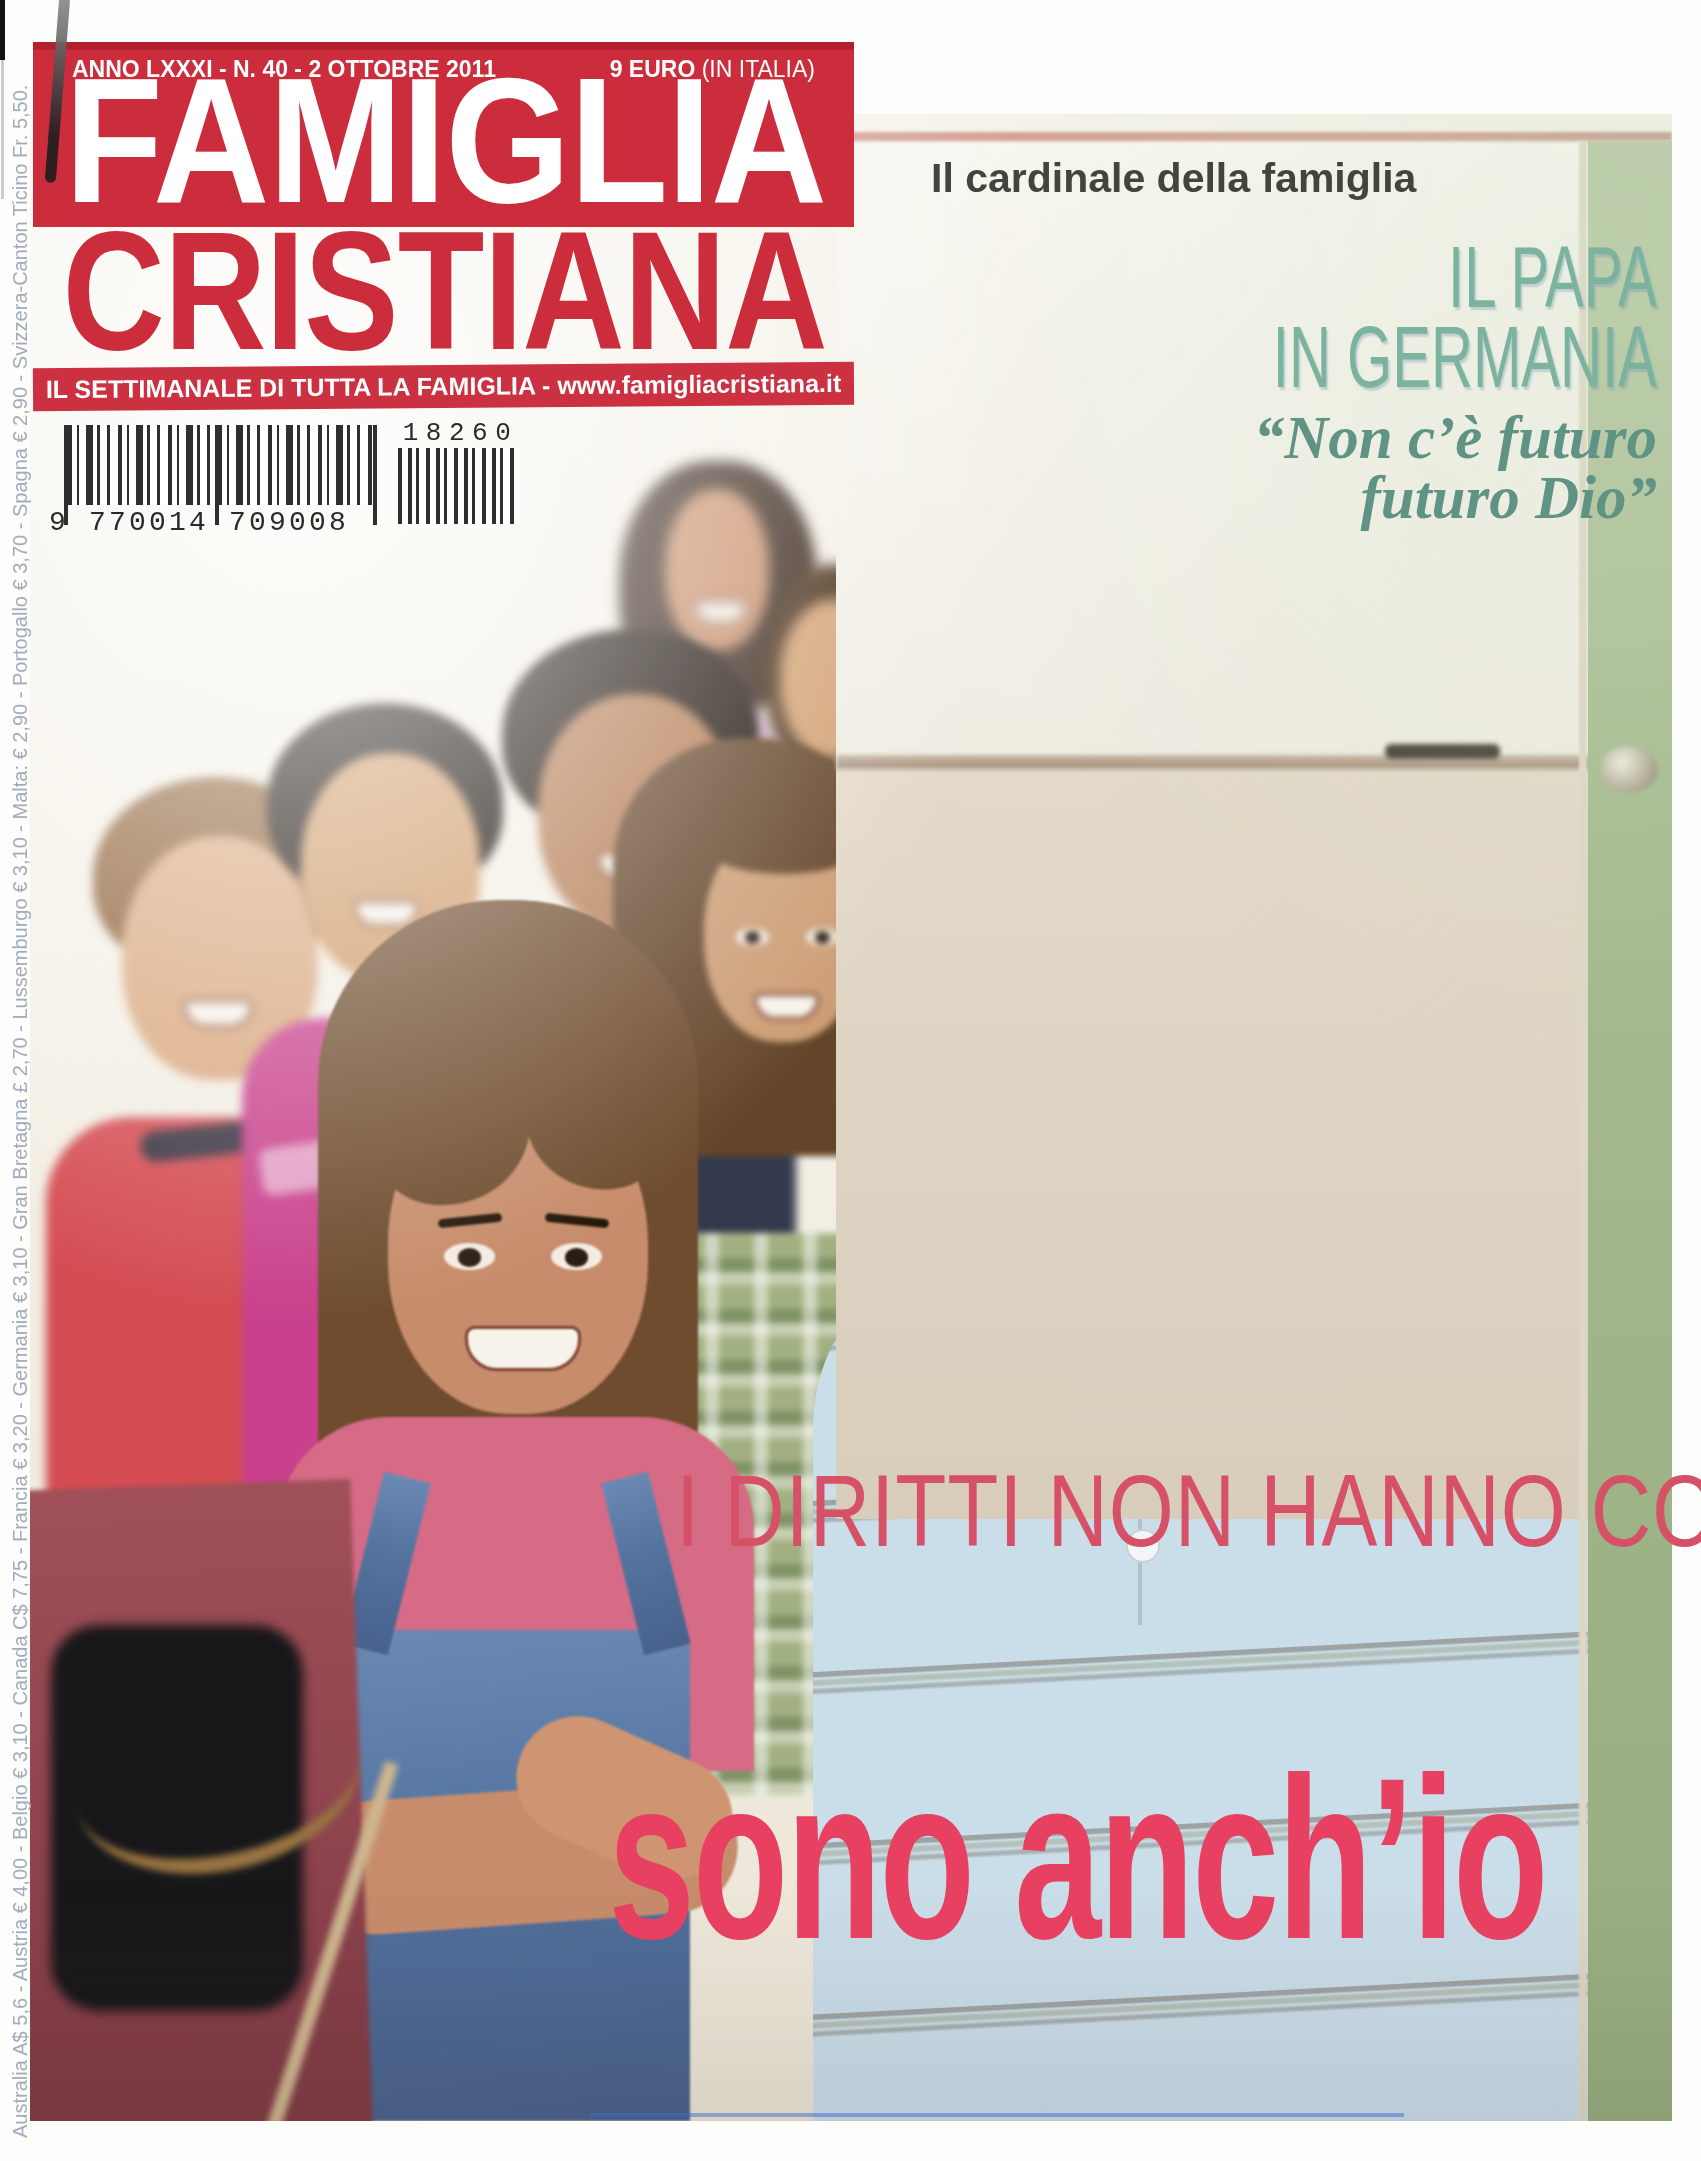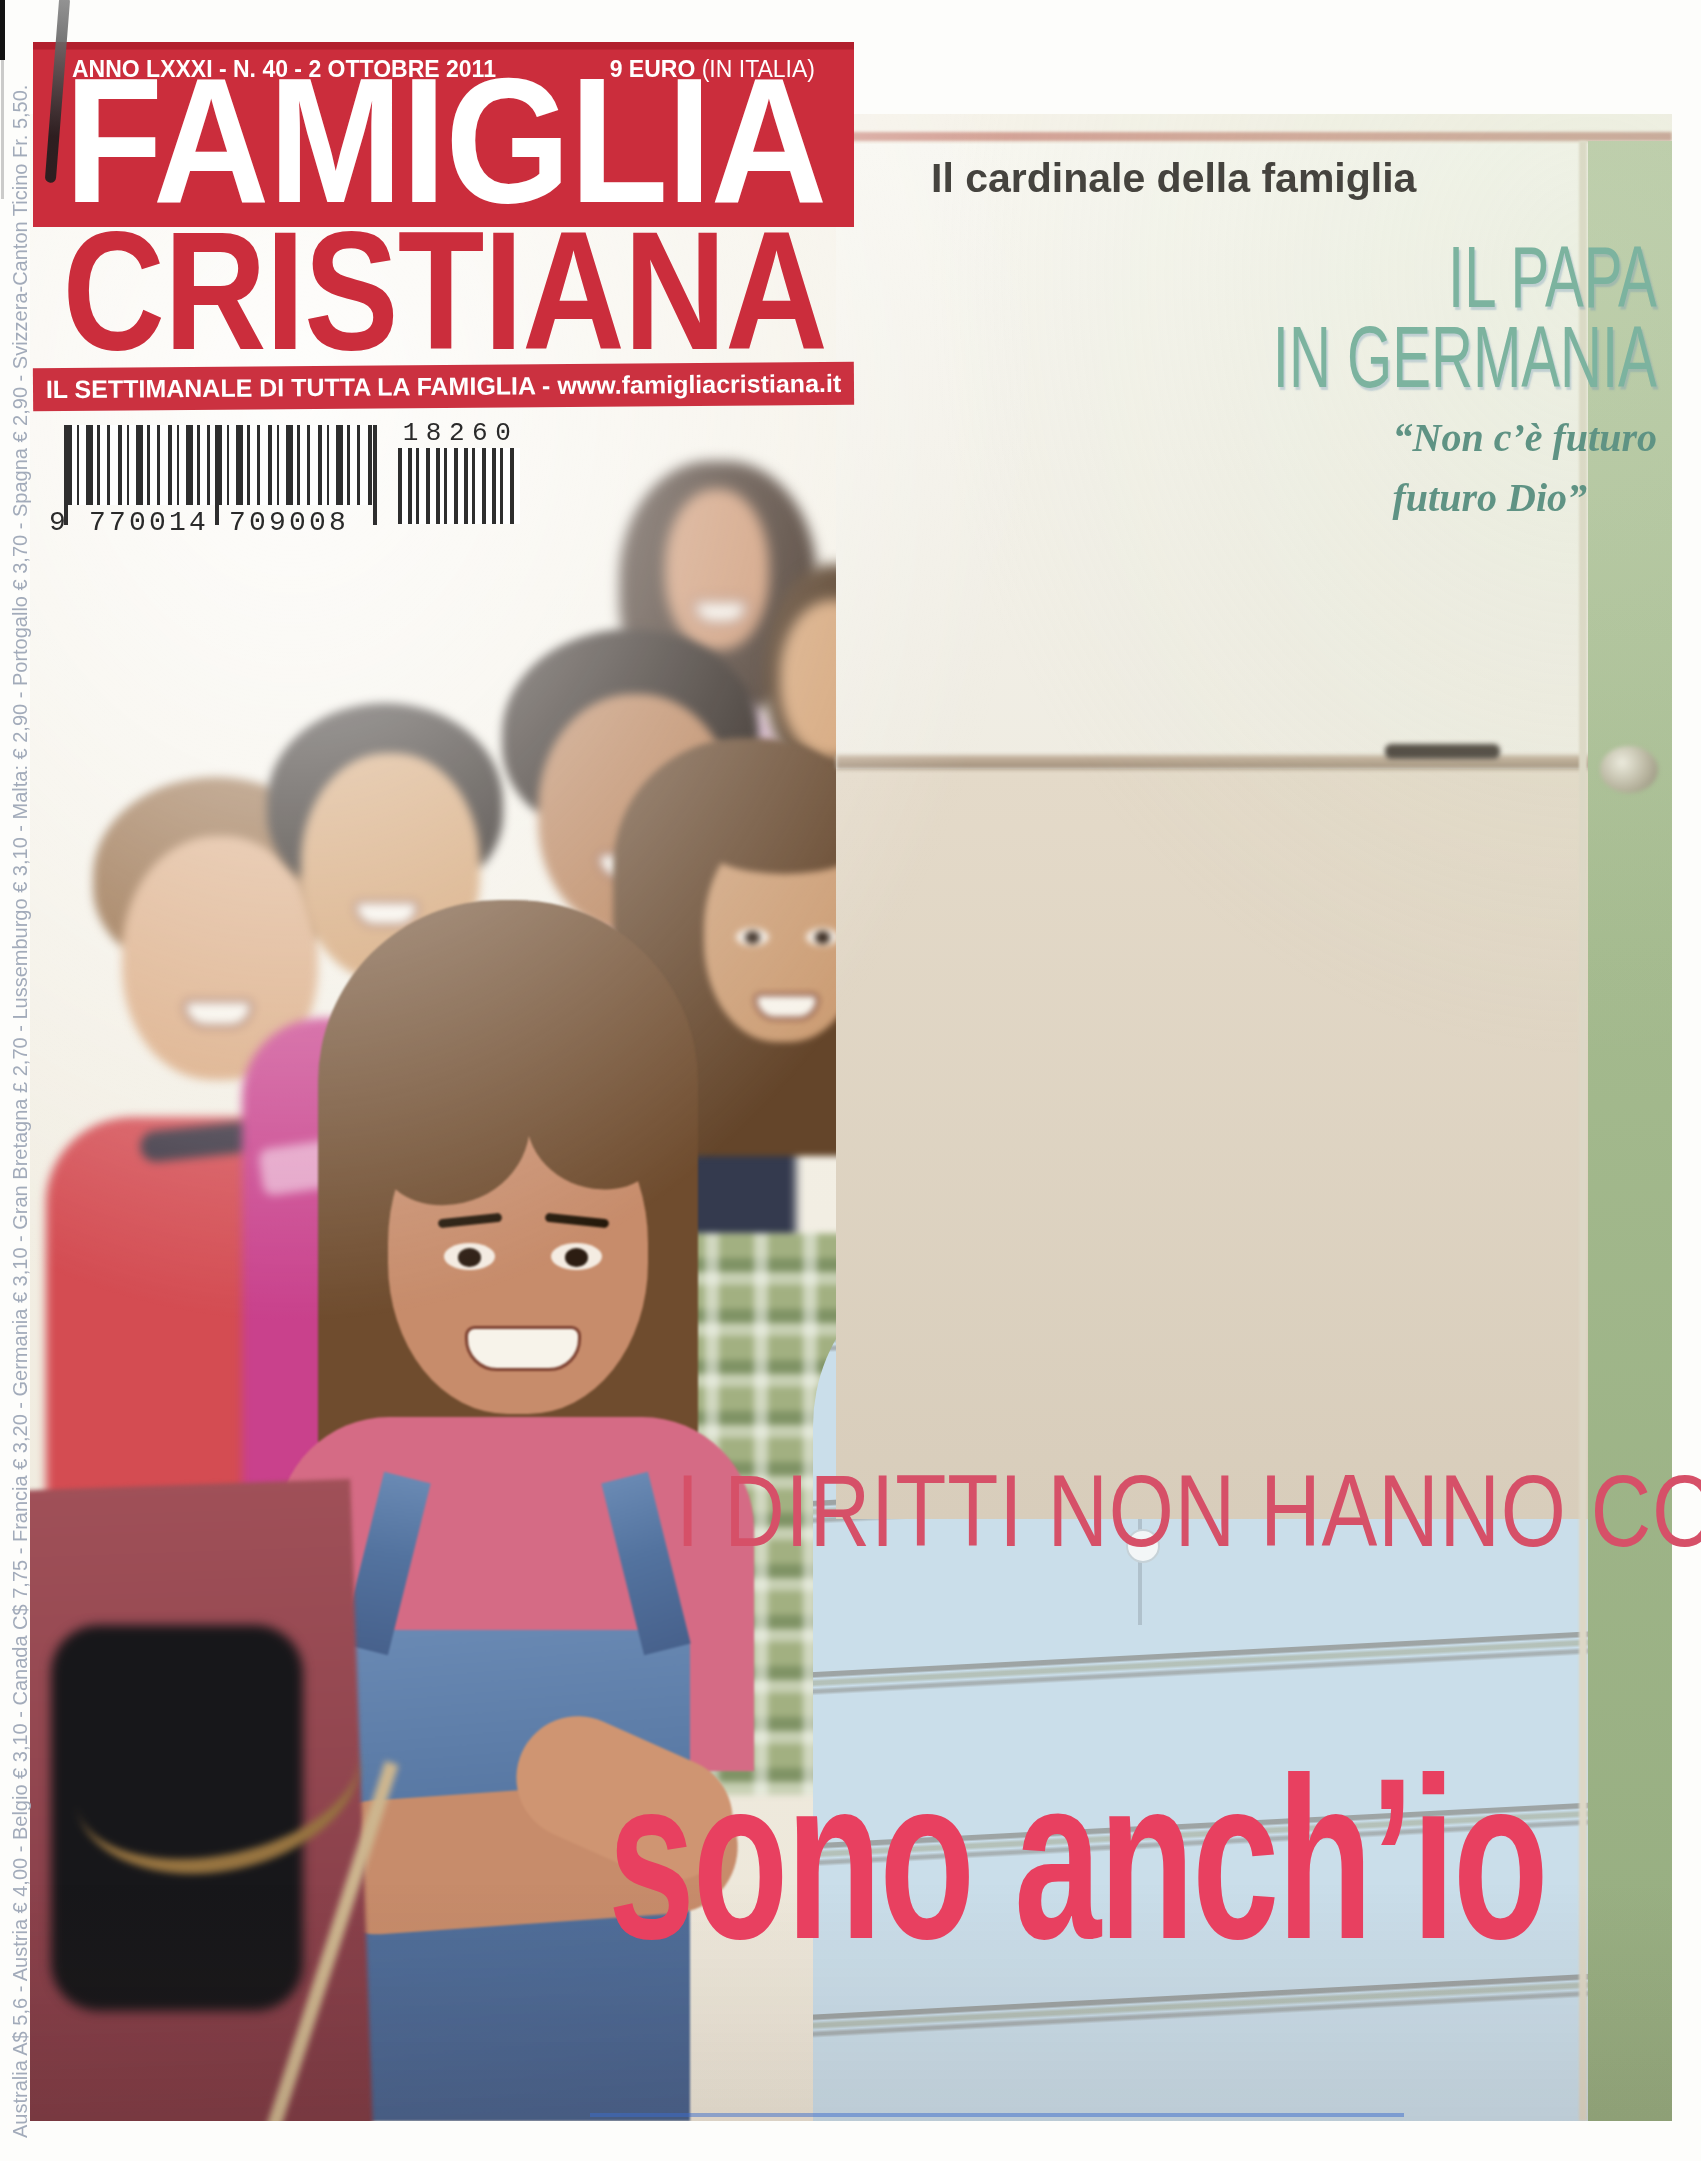--- a/index.html
+++ b/index.html
@@ -92,23 +92,23 @@
       #2e2e2e 0 3.7px,#fff 3.7px 10.2px,#2e2e2e 10.2px 14px,#fff 14px 18px,
       #2e2e2e 18px 21px,#fff 21px 28px);}
 
   .scola-title{position:absolute;left:929px;top:80px;font-family:"Liberation Serif","DejaVu Serif",serif;
                font-size:67px;color:#a63a44;z-index:20;white-space:nowrap;}
   .scola-sub{position:absolute;left:931px;top:155px;font-size:41px;font-weight:bold;color:#45433e;z-index:20;white-space:nowrap;}
 
   .papa-block{position:absolute;right:45px;top:237px;text-align:right;z-index:20;color:#7cb39f;
               font-size:88px;line-height:80px;transform:scaleX(.66);transform-origin:right top;white-space:nowrap;
               text-shadow:2.7px 2.7px 2.1px rgba(110,150,180,.35);}
-  .quote-block{position:absolute;right:45px;top:408px;z-index:20;color:#5f9384;
+  .quote-block{position:absolute;right:45px;top:408px;text-align:right;z-index:20;color:#5f9384;
                font-family:"Liberation Serif","DejaVu Serif",serif;font-style:italic;font-weight:bold;
-               font-size:40px;line-height:60px;white-space:nowrap;}
+               font-size:61px;line-height:60px;white-space:nowrap;}
 
   .kicker{position:absolute;left:676px;top:1453px;font-size:102px;color:#d65068;z-index:20;
           transform:scaleX(.82);transform-origin:left top;white-space:nowrap;letter-spacing:1.1px;}
   .main-title{position:absolute;left:841px;top:1505px;font-size:252px;font-weight:bold;color:#b02c40;
               letter-spacing:-7.5px;z-index:20;line-height:1;white-space:nowrap;}
   .main-sub{position:absolute;left:608px;top:1744px;font-size:230px;font-weight:bold;color:#e84060;
             transform:scaleX(.68);transform-origin:left top;letter-spacing:-3.2px;z-index:20;line-height:1;white-space:nowrap;}
 
   
   .spine{position:absolute;left:8.6px;top:2138px;width:2036px;transform:rotate(-90deg);transform-origin:0 0;

